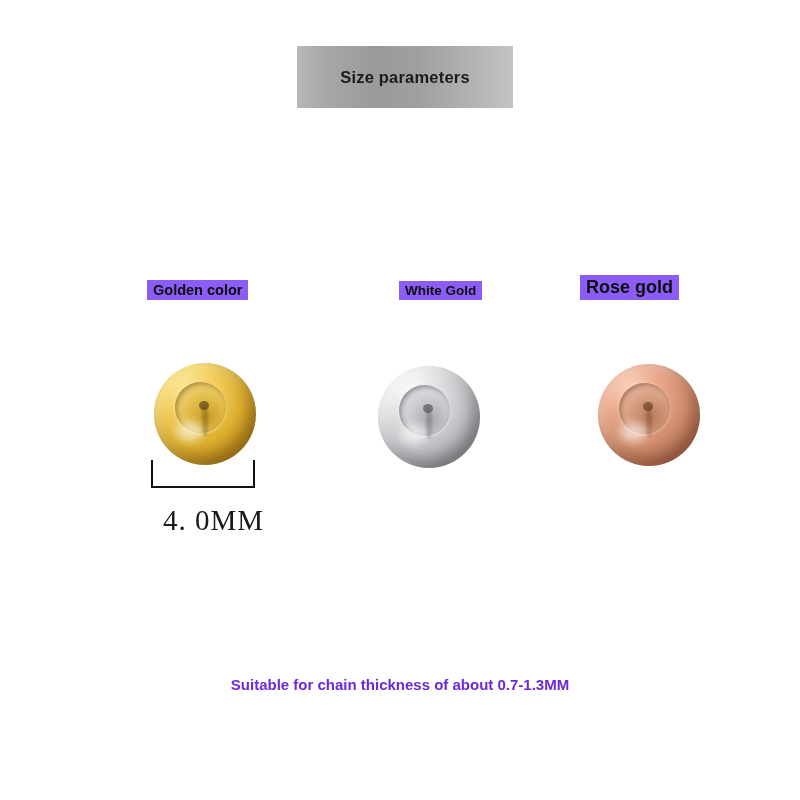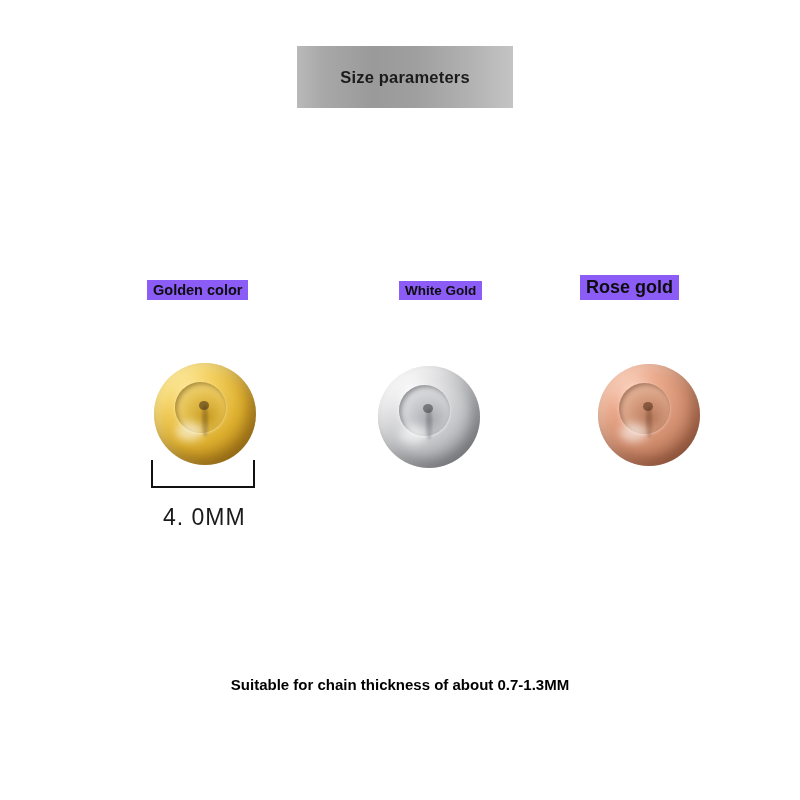--- a/index.html
+++ b/index.html
@@ -196,36 +196,36 @@
     left: 0;
     right: 0;
     top: 26px;
     height: 2px;
     background: #111;
   }
   .dim-value {
     position: absolute;
     left: 163px;
     top: 504px;
-    font-family: Liberation Sans, sans-serif;
-    font-size: 23px;
+    font-family: Liberation Serif, serif;
+    font-size: 29px;
     color: #1a1a1a;
     letter-spacing: 1px;
   }
 
   
   .footer-note {
     position: absolute;
     left: 0;
     right: 0;
     top: 676px;
     text-align: center;
     font-size: 15px;
     font-weight: bold;
-    color: #000000;
+    color: #6d28d9;
   }
 </style>
 </head>
 <body>
 
 <div class="banner">
   <span class="banner-title">Size parameters</span>
 </div>
 
 <div class="col-label" id="label-gold">

